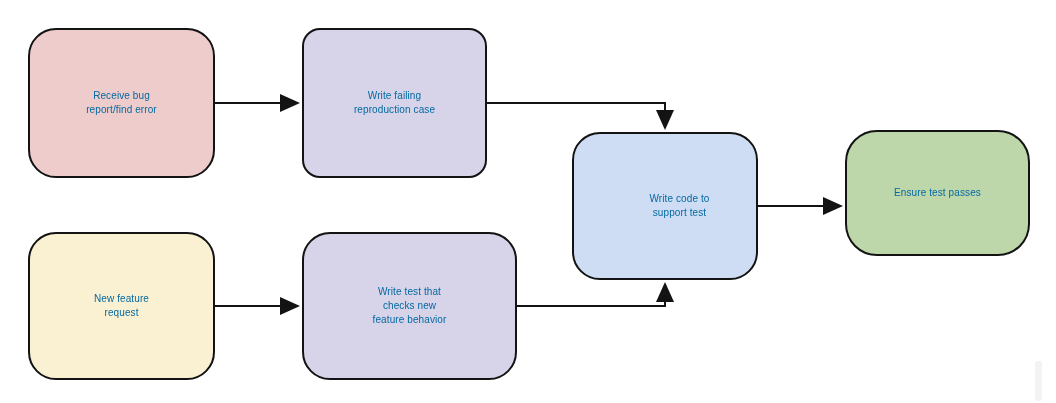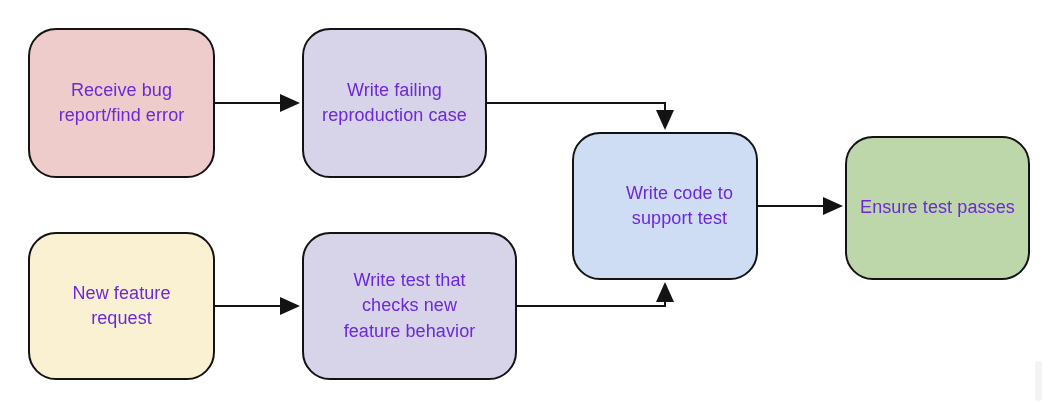--- a/index.html
+++ b/index.html
@@ -24,31 +24,31 @@
     border: 2px solid #131313;
     border-radius: 28px;
     display: flex;
     align-items: center;
     justify-content: center;
     text-align: center;
     z-index: 2;
   }
   .node-label {
     white-space: pre-line;
-    font-size: 18px;
+    font-size: 10px;
     line-height: 1.4;
-    color: #6d28d9;
+    color: #0369a1;
     letter-spacing: 0.1px;
   }
   .node-0 { left: 28px;  top: 28px;  width: 187px; height: 150px; }
   .node-1 { left: 302px; top: 28px;  width: 185px; height: 150px; }
   .node-2 { left: 28px;  top: 232px; width: 187px; height: 148px; }
   .node-3 { left: 302px; top: 232px; width: 215px; height: 148px; }
   .node-4 { left: 572px; top: 132px; width: 186px; height: 148px; padding-left: 29px; }
-  .node-5 { left: 845px; top: 136px; width: 185px; height: 144px; }
+  .node-5 { left: 845px; top: 130px; width: 185px; height: 126px; border-radius: 32px; }
   .edge {
     stroke: #131313;
     stroke-width: 2;
     fill: none;
   }
   .scroll-fragment {
     position: absolute;
     left: 1035px;
     top: 361px;
     width: 7px;
@@ -74,21 +74,21 @@
     <path class="edge" d="M215,306 H298" marker-end="url(#arrowhead)"></path>
     <path class="edge" d="M487,306 H665 V284" marker-end="url(#arrowhead)"></path>
     <path class="edge" d="M758,206 H841" marker-end="url(#arrowhead)"></path>
   </svg>
 
   <div class="node node-0" style="background-color: rgb(237, 204, 203);">
     <span class="node-label">Receive bug
 report/find error</span>
   </div>
 
-  <div class="node node-1" style="background-color: rgb(215, 211, 232);">
+  <div class="node node-1" style="background-color: rgb(215, 211, 232); border-radius: 18px;">
     <span class="node-label">Write failing
 reproduction case</span>
   </div>
 
   <div class="node node-2" style="background-color: rgb(250, 241, 211);">
     <span class="node-label">New feature
 request</span>
   </div>
 
   <div class="node node-3" style="background-color: rgb(215, 211, 232);">

